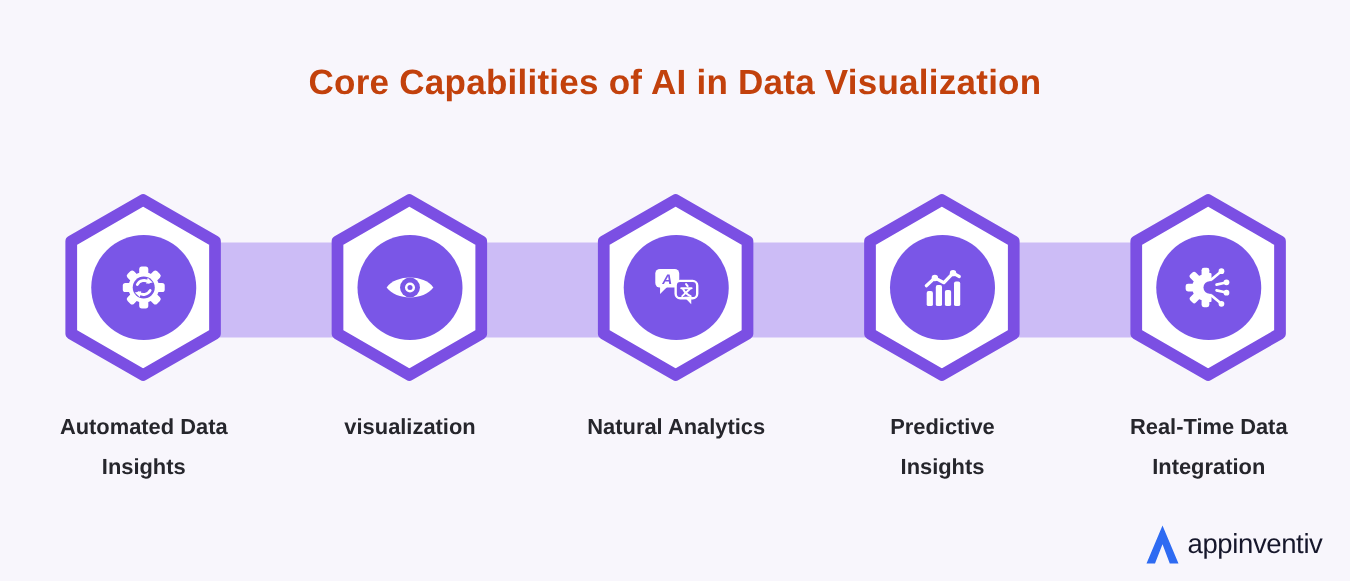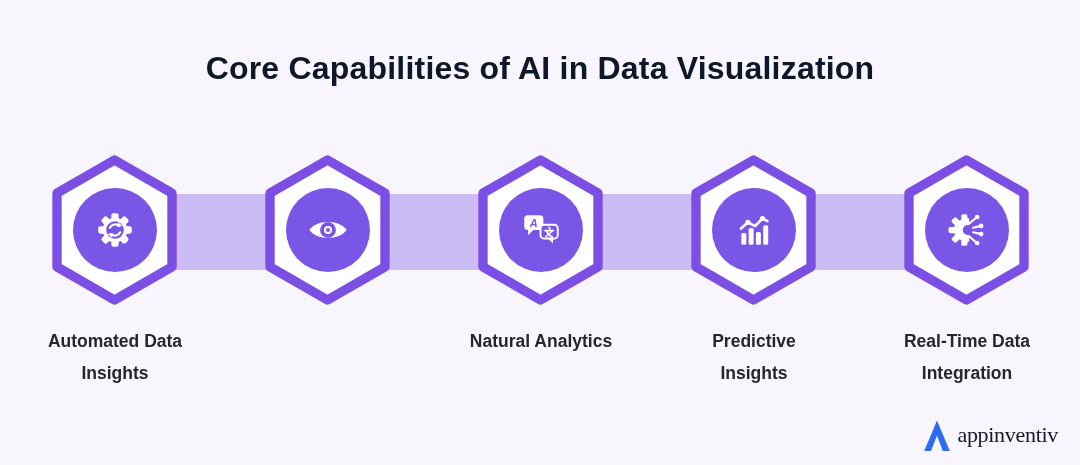--- a/index.html
+++ b/index.html
@@ -6,21 +6,21 @@
   body{
     width:1080px;height:465px;
     background:#F8F6FC;
     font-family:"Liberation Sans", sans-serif;
     overflow:hidden;
   }
   .canvas{position:relative;width:1080px;height:465px;}
 
   .title{
     position:absolute;top:50px;left:0;width:1080px;
-    text-align:center;font-size:32px;font-weight:700;color:#0f172a;
+    text-align:center;font-size:28px;font-weight:700;color:#c2410c;
     letter-spacing:.2px;margin:0;
   }
 
   .band{
     position:absolute;left:114px;top:194px;width:853px;height:76px;
     background:#CCBCF6;
   }
 
   .hex{position:absolute;top:155px;width:135px;height:150px;}
   .hex .frame{position:absolute;left:0;top:0;width:135px;height:150px;}
@@ -32,21 +32,21 @@
   .hex1{left:47px;}.hex2{left:260px;}.hex3{left:473px;}.hex4{left:686px;}.hex5{left:899px;}
 
   .cap-label{
     position:absolute;top:325px;width:240px;text-align:center;
     font-size:17.5px;font-weight:700;color:#26262C;line-height:32px;
   }
   .lab1{left:-5px;}.lab2{left:208px;}.lab3{left:421px;}.lab4{left:634px;}.lab5{left:847px;}
 
   .logo{
     position:absolute;right:22px;bottom:13px;
-    display:flex;align-items:center;gap:5px;font-family:Liberation Serif, serif;
+    display:flex;align-items:center;gap:5px;
   }
   .logo .word{
     font-size:22px;font-weight:500;color:#16172B;letter-spacing:-.3px;
     line-height:34px;
   }
 </style>
 </head>
 <body>
 
 <div class="canvas">
@@ -168,20 +168,21 @@
         </g>
       </svg>
     </div>
   </div>
 
   <div class="cap-label lab1">
     <div>Automated Data</div>
     <div>Insights</div>
   </div>
   <div class="cap-label lab2">
+    <div>visualization</div>
   </div>
   <div class="cap-label lab3">
     <div>Natural Analytics</div>
   </div>
   <div class="cap-label lab4">
     <div>Predictive</div>
     <div>Insights</div>
   </div>
   <div class="cap-label lab5">
     <div>Real-Time Data</div>

